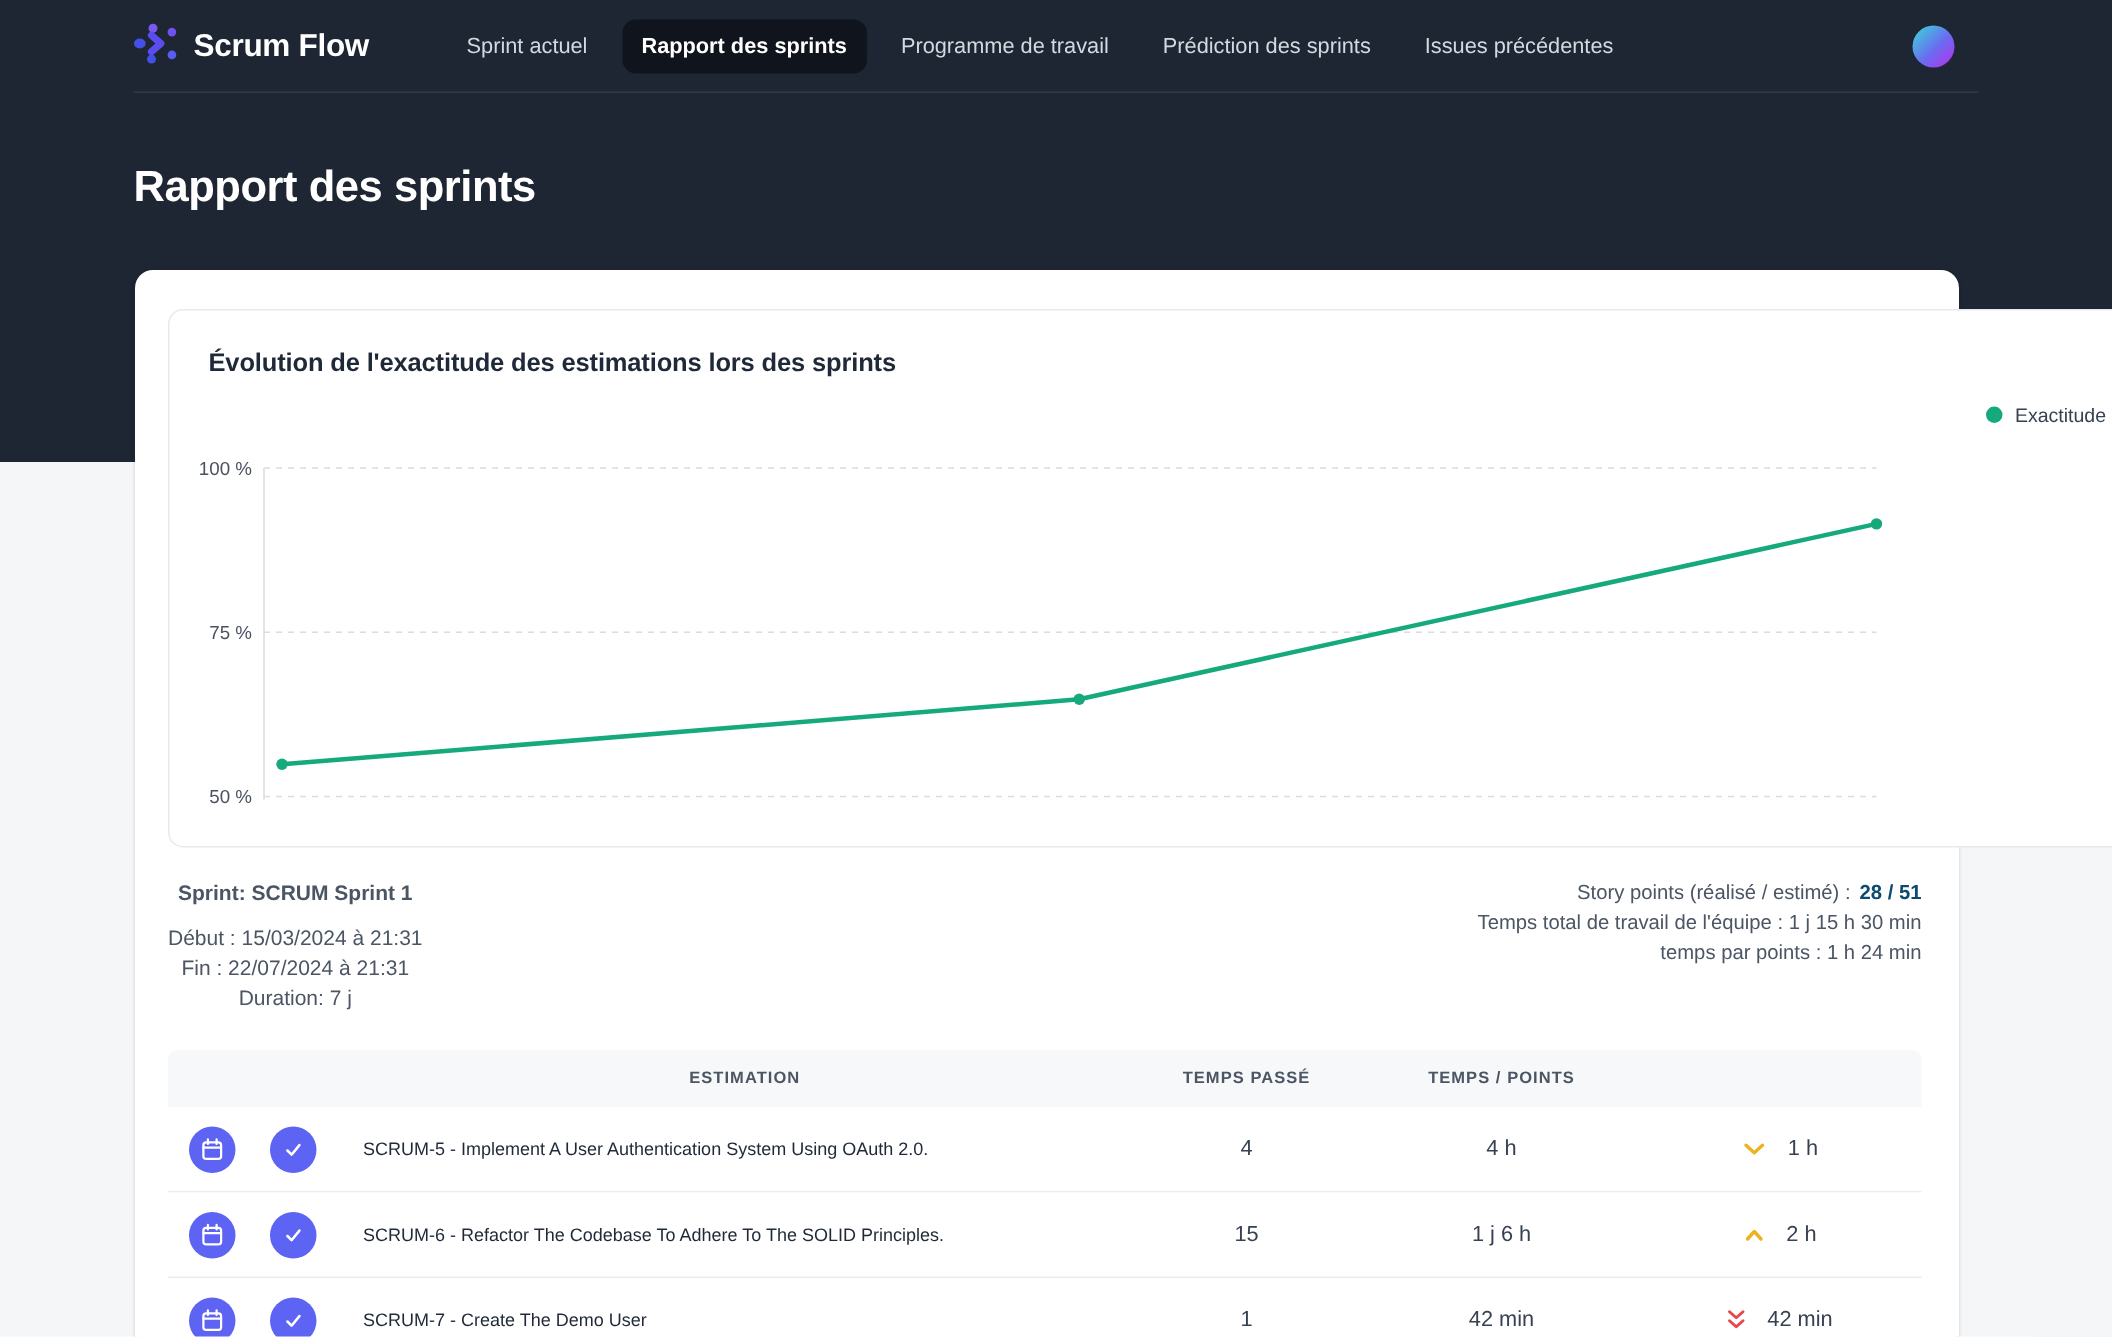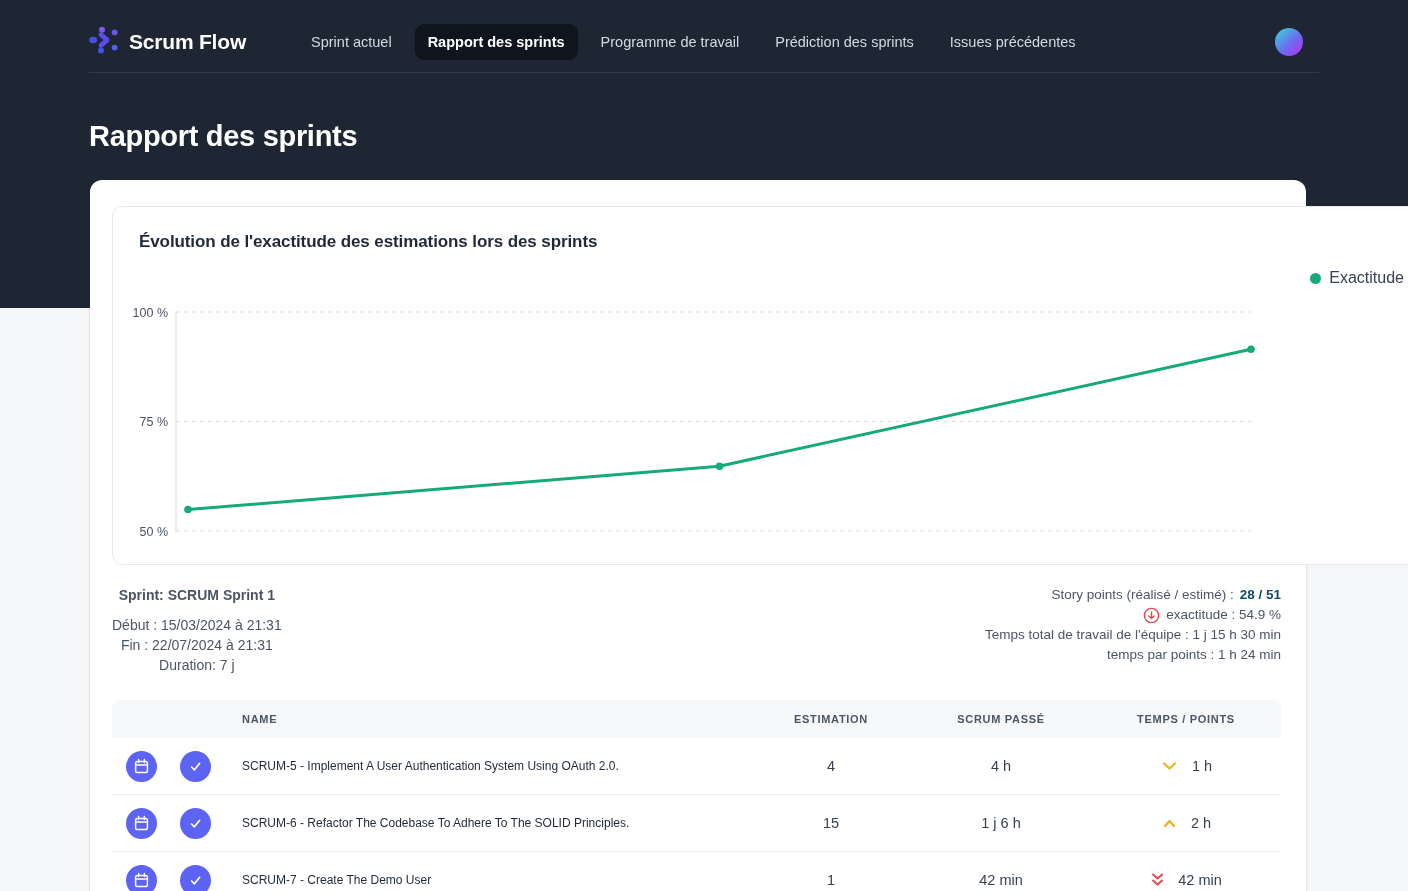--- a/index.html
+++ b/index.html
@@ -1,41 +1,41 @@
 <!DOCTYPE html>
 <html><head>
 <meta charset="utf-8">
 <style>
   * { margin:0; padding:0; box-sizing:border-box; }
   html,body { width:1408px; height:891px; overflow:hidden; }
   body { font-family:"Liberation Sans", sans-serif; background:#f5f6f8; position:relative; }
 
   
   .hero { position:absolute; top:0; left:0; width:1408px; height:308px; background:#1e2633; }
-  .navbar { height:62px; display:flex; padding-left:89px; position:relative;margin-top:11px; }
+  .navbar { height:62px; display:flex; padding-left:89px; position:relative; }
   .nav-border { position:absolute; left:89px; right:89px; bottom:0; height:1px; background:#303a49; }
   .brand { display:flex; align-items:center; gap:10px; cursor:pointer; }
   .brand-name { color:#ffffff; font-size:21px; font-weight:700; letter-spacing:-0.2px; }
   .nav-items { display:flex; align-items:center; margin-left:52px; gap:10px; }
   .nav-item { color:#d3d9e1; font-size:14.5px; padding:10px 13px; border-radius:9px; cursor:pointer; white-space:nowrap; }
   .nav-item.active { background:#10151d; color:#ffffff; font-weight:600; }
   .avatar { position:absolute; right:105px; top:17px; width:28px; height:28px; border-radius:50%;
             background:linear-gradient(135deg,#41c7dc 10%,#6a6cf0 55%,#b233ee 95%); cursor:pointer; }
   .page-title { color:#ffffff; font-size:29px; font-weight:800; letter-spacing:-0.3px; margin:47px 0 0 89px; }
 
   
   .outer-card { position:absolute; left:90px; top:180px; width:1216px; height:760px; background:#ffffff;
                 border-radius:12px; box-shadow:0 1px 3px rgba(16,24,40,.12), 0 1px 2px rgba(16,24,40,.07); }
 
   .chart-card { position:absolute; left:22px; top:26px; width:1323px; height:359px;
                 border:1px solid #e7e9ee; border-radius:10px; background:#fff; }
   .chart-title { font-size:17px; font-weight:600; color:#1f2937; margin:25px 0 0 26px; letter-spacing:-0.1px; }
   .legend { position:absolute; top:62px; right:30px; display:flex; align-items:center; gap:8px; }
   .legend-dot { width:11px; height:11px; border-radius:50%; }
-  .legend-label { font-size:16px; color:#374151; }
+  .legend-label { font-size:13px; color:#374151; }
   .chart-svg { position:absolute; left:0; top:95px; }
 
   
   .sprint-row { position:absolute; left:22px; top:405px; width:1169px; display:flex; justify-content:space-between; }
   .sprint-title { font-size:17.5px; font-weight:600; color:#253042; margin-bottom:10px; }
   .sprint-meta div { font-size:14px; color:#4b5563; line-height:20px;text-align:center; }
   .sprint-stats { text-align:right; font-size:13.5px; color:#4b5563; line-height:20px; }
   .sprint-stats .stat-line { display:flex; justify-content:flex-end; align-items:center; gap:6px; }
   .stat-strong { font-weight:700; color:#0c4a6e; }
 
@@ -112,40 +112,30 @@
       <div class="sprint-title">Sprint: SCRUM Sprint 1</div>
       <div>Début : 15/03/2024 à 21:31</div>
       <div>Fin : 22/07/2024 à 21:31</div>
       <div>Duration: 7 j</div>
     </div>
     <div class="sprint-stats">
       <div class="stat-line">
         <span>Story points (réalisé / estimé) : </span>
         <span class="stat-strong">28 / 51</span>
       </div>
-      <div class="stat-line">
-        <span style="display:flex;">
-          <svg width="17" height="17" viewBox="0 0 17 17" fill="none">
-            <circle cx="8.5" cy="8.5" r="7.1" stroke="#e5484d" stroke-width="1.4"></circle>
-            <path d="M8.5 5 v6.4 M5.8 8.9 l2.7 2.7 2.7 -2.7" stroke="#e5484d" stroke-width="1.4" stroke-linecap="round" stroke-linejoin="round"></path>
-          </svg>
-        </span>
-        <span>exactitude : 54.9 %</span>
-      </div>
       <div>Temps total de travail de l'équipe : 1 j 15 h 30 min</div>
       <div>temps par points : 1 h 24 min</div>
     </div>
   </div>
 
   <div class="issue-table">
     <div class="t-head">
       <span></span>
-      <span class="th">NAME</span>
       <span class="th c">ESTIMATION</span>
-      <span class="th c">SCRUM PASSÉ</span>
+      <span class="th c">TEMPS PASSÉ</span>
       <span class="th c">TEMPS / POINTS</span>
     </div>
     <div>
   <div class="t-row">
     <div class="badges">
       <span class="badge" style="background:#5d63f3;">
         <svg width="17" height="17" viewBox="0 0 17 17" fill="none" stroke="#ffffff" stroke-width="1.5" stroke-linecap="round">
           <rect x="2.6" y="3.6" width="11.8" height="11" rx="1.8"></rect>
           <path d="M5.6 1.6 v3 M11.4 1.6 v3 M2.6 7 h11.8"></path>
         </svg>

